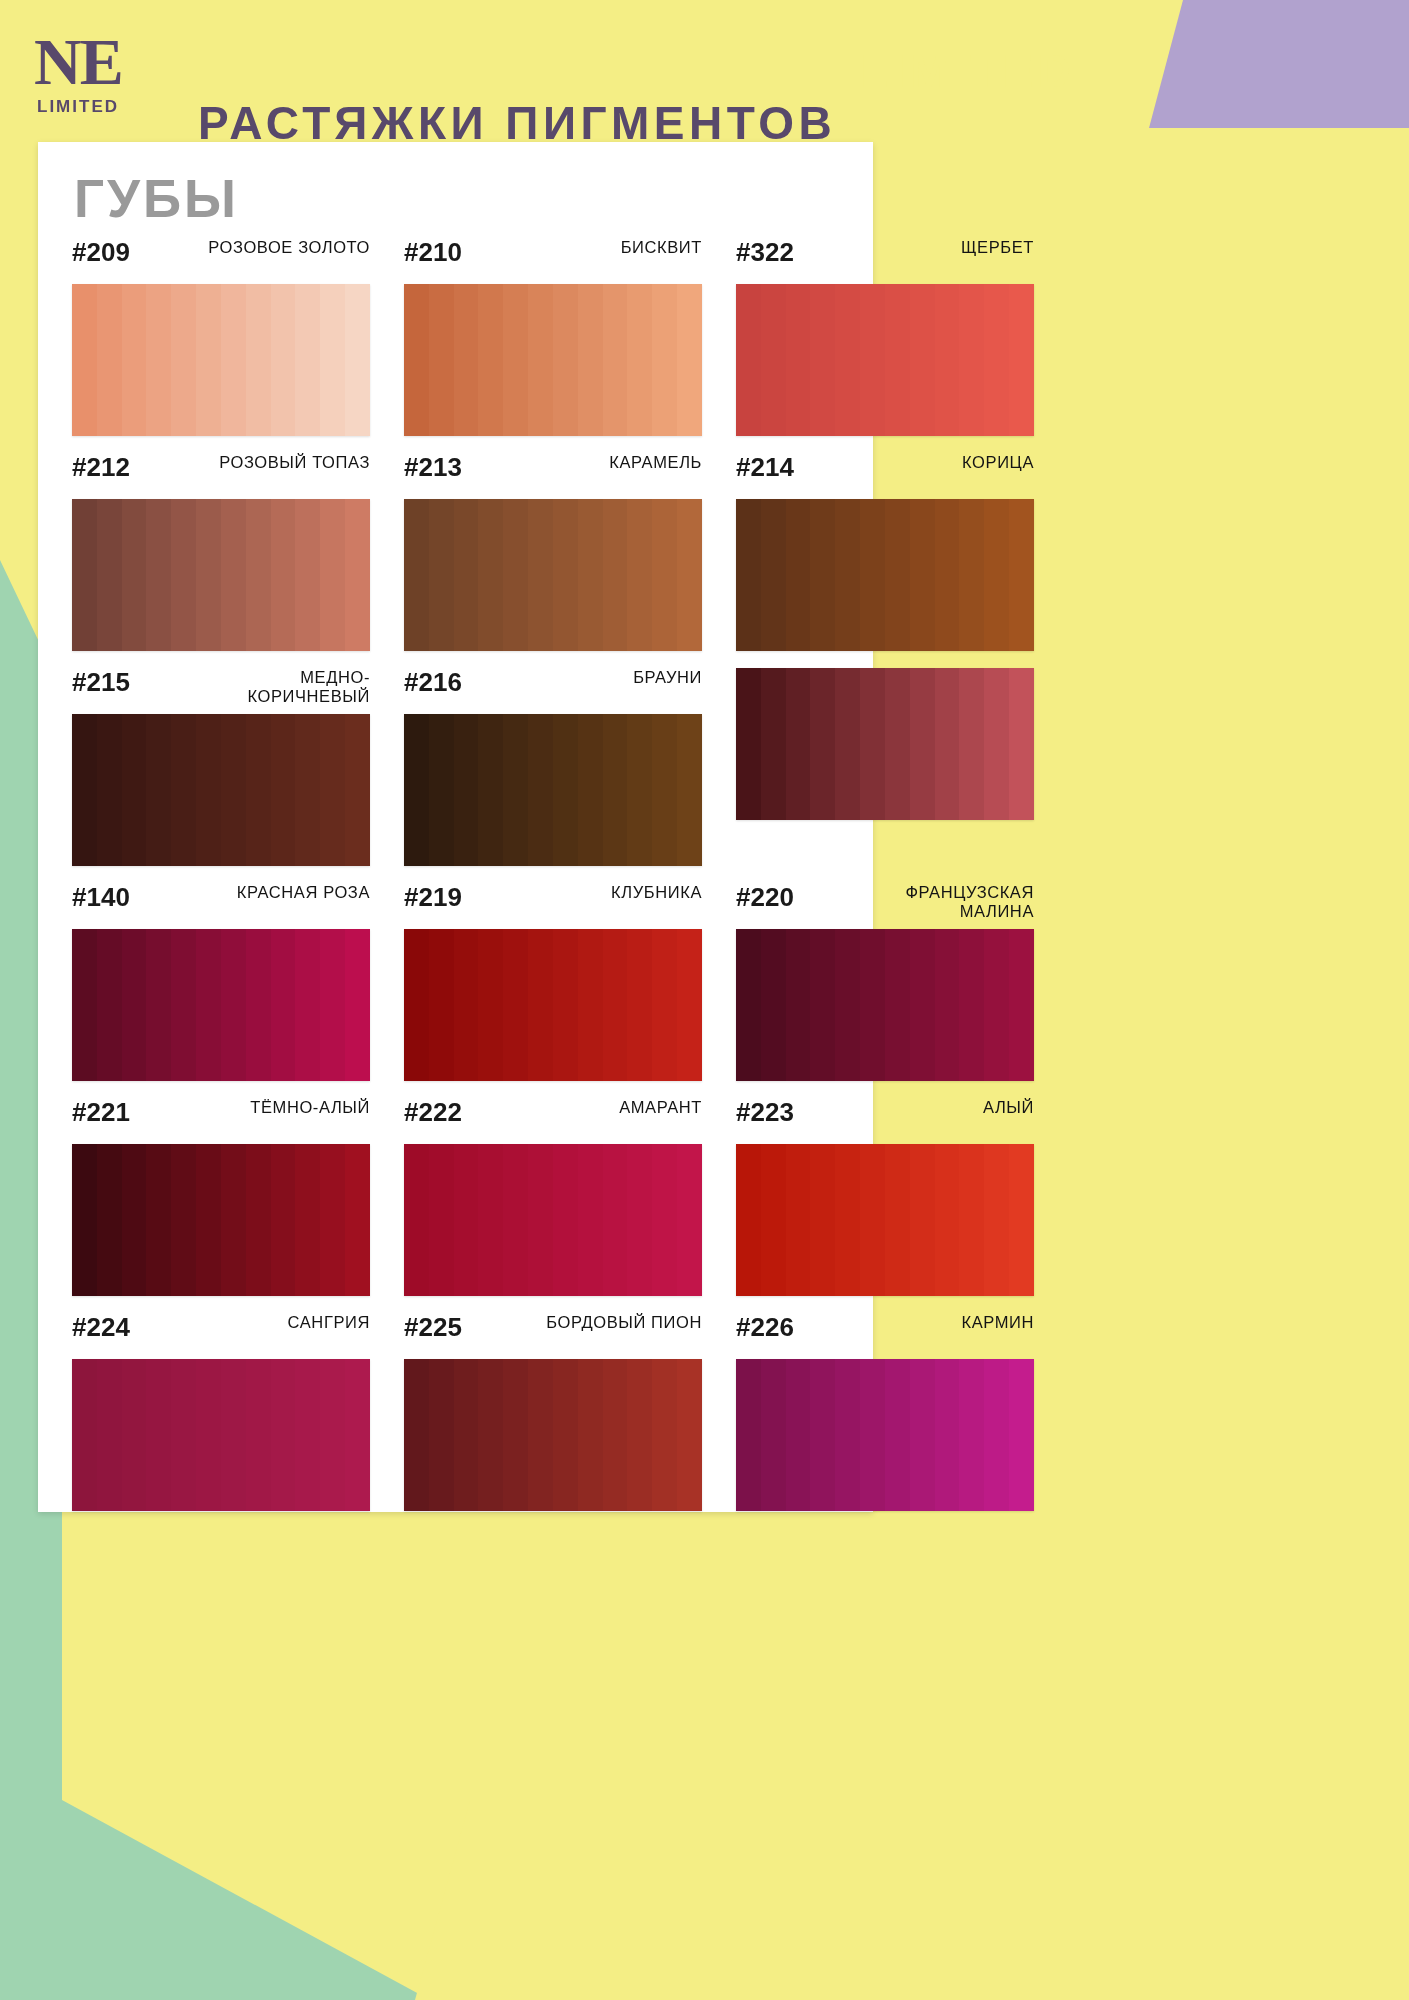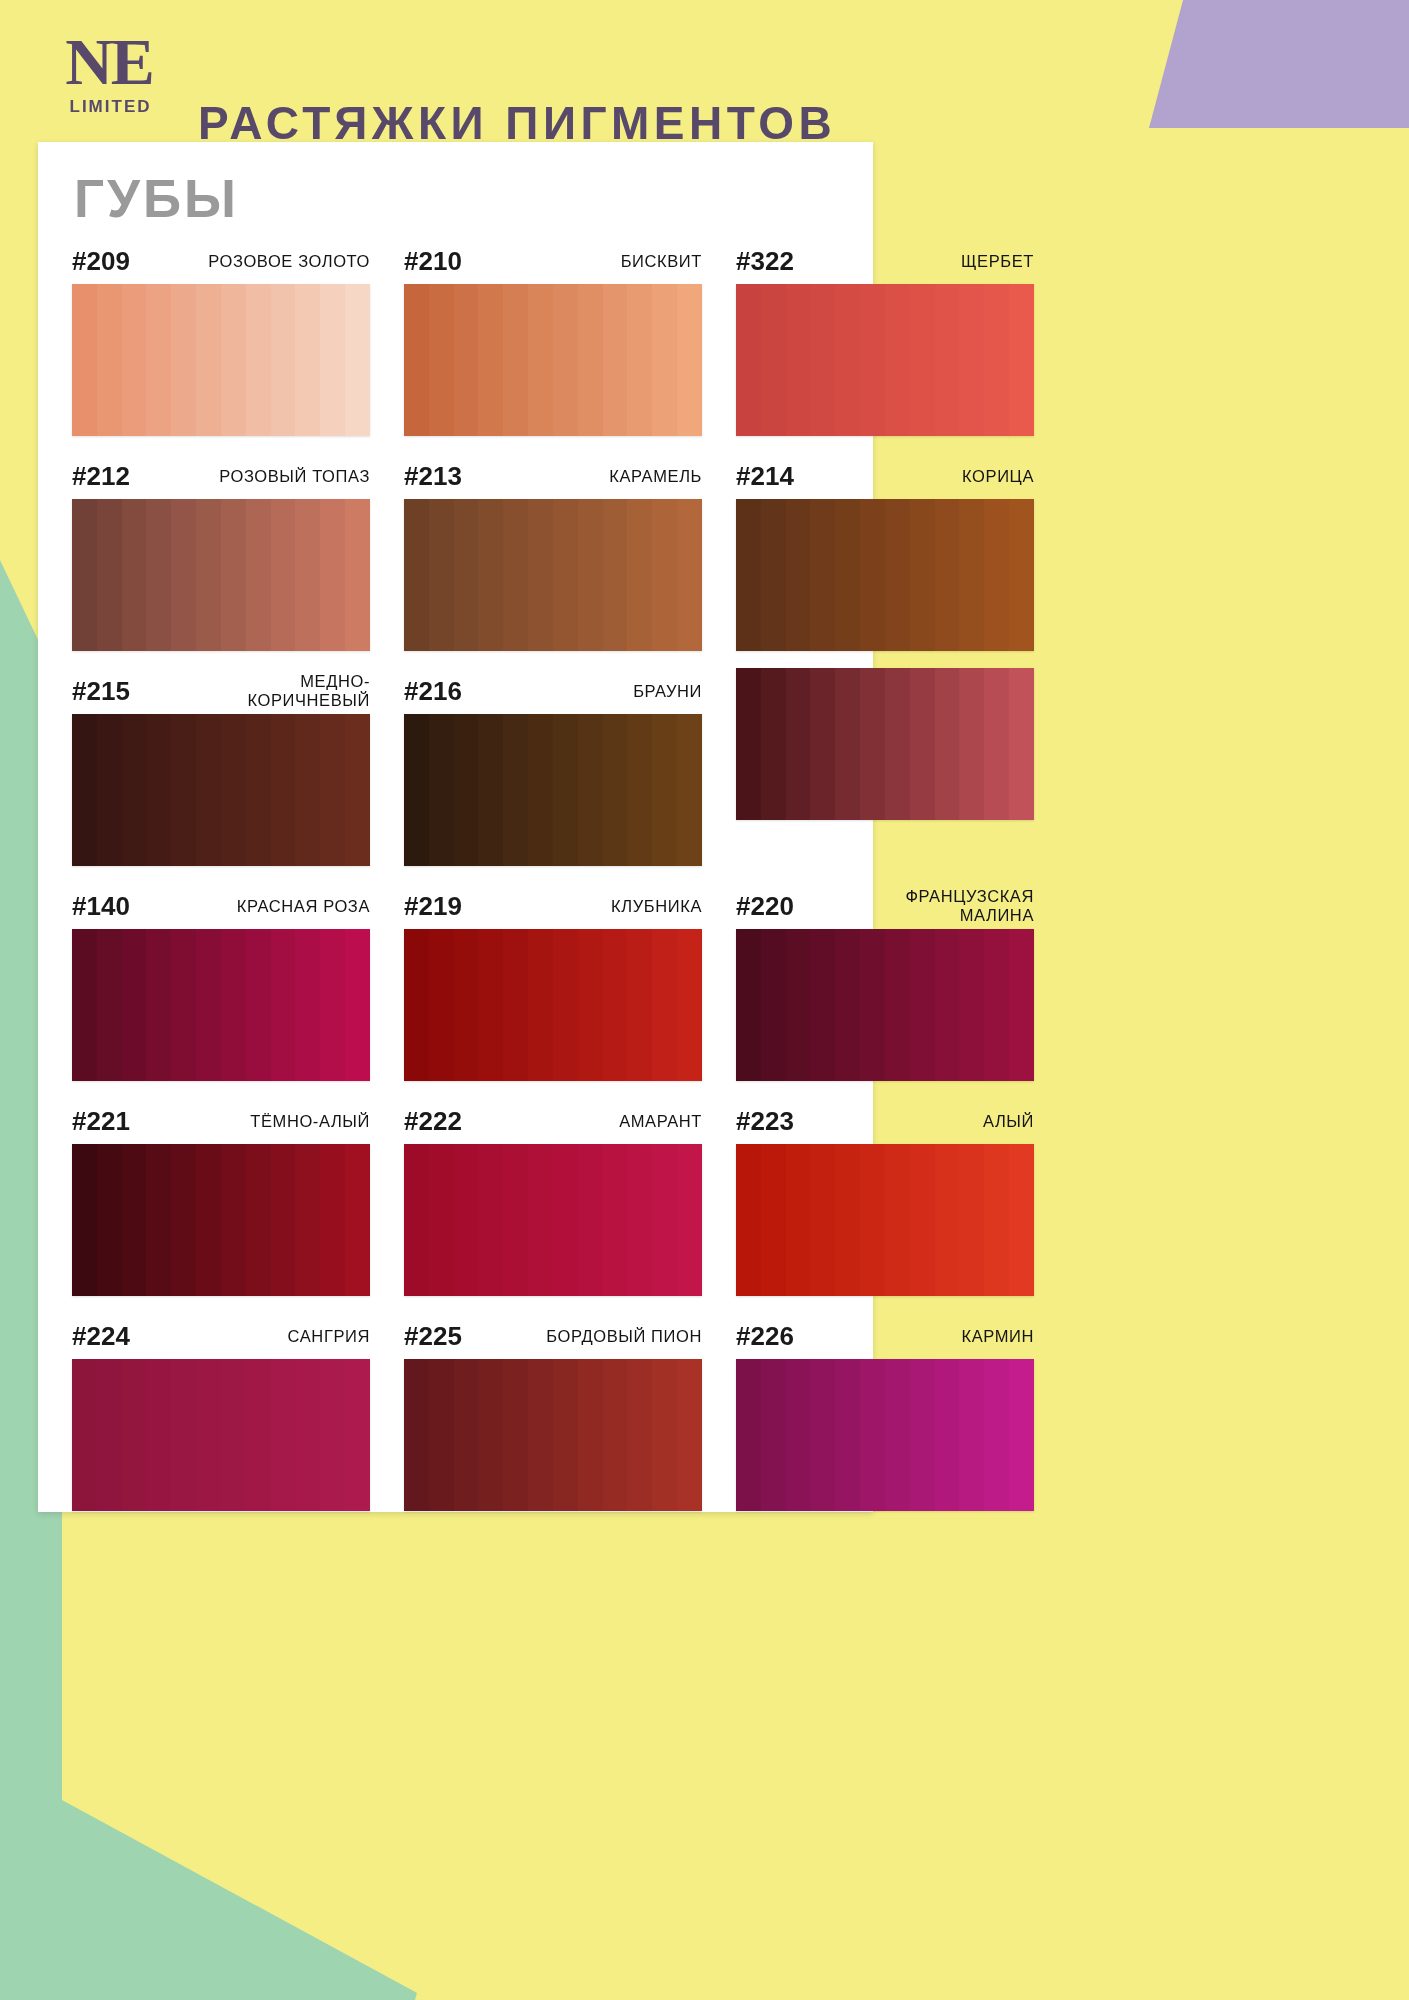--- a/index.html
+++ b/index.html
@@ -21,21 +21,21 @@
                     clip-path:polygon(0 0, 62px 130px, 62px 1240px, 430px 1440px, 0 1440px);}
   #bg-purple      { position:absolute; right:0; top:0; width:280px; height:128px;
                     background:#B1A2CE;
                     clip-path:polygon(54px 0, 280px 0, 280px 128px, 20px 128px);}
   #bg-yellow-bot  { position:absolute; left:0; bottom:0; width:1409px; height:200px;
                     background:#F4EE85;
                     clip-path:polygon(470px 0, 1409px 0, 1409px 200px, 415px 200px);}
 
   
   #header { position:absolute; left:0; top:0; width:1409px; height:128px; }
-  #logo-block { position:absolute; left:34px; top:33px; width:150px;text-align:center; }
+  #logo-block { position:absolute; left:34px; top:33px; width:150px; }
   #logo-ne {
     font-family:"Liberation Serif", serif;
     font-weight:bold; font-size:66px; line-height:58px;
     letter-spacing:-2px; color:#58496B;
   }
   #logo-pigments {
     font-size:17px; font-weight:bold; letter-spacing:2.0px;
     color:#58496B; margin-top:6px; margin-left:3px;
   }
   #header-title {
@@ -66,21 +66,21 @@
   #grid {
     position:absolute; left:34px; top:96px;
     width:962px;
     display:grid;
     grid-template-columns:repeat(3, 298px);
     column-gap:34px;
     row-gap:17px;
   }
   .swatch-cell { width:298px; }
   .swatch-head {
-    height:46px; display:flex; align-items:center;
+    height:46px; display:flex; align-items:flex-start;
     justify-content:space-between; gap:16px;
   }
   .swatch-code {
     font-size:26px; font-weight:bold; color:#1A1A1A;
     letter-spacing:0px; white-space:nowrap; line-height:28px;
   }
   .swatch-name {
     font-size:16.5px; font-weight:normal; color:#141414;
     letter-spacing:.6px; text-align:right; line-height:19px;
     white-space:pre-line;

